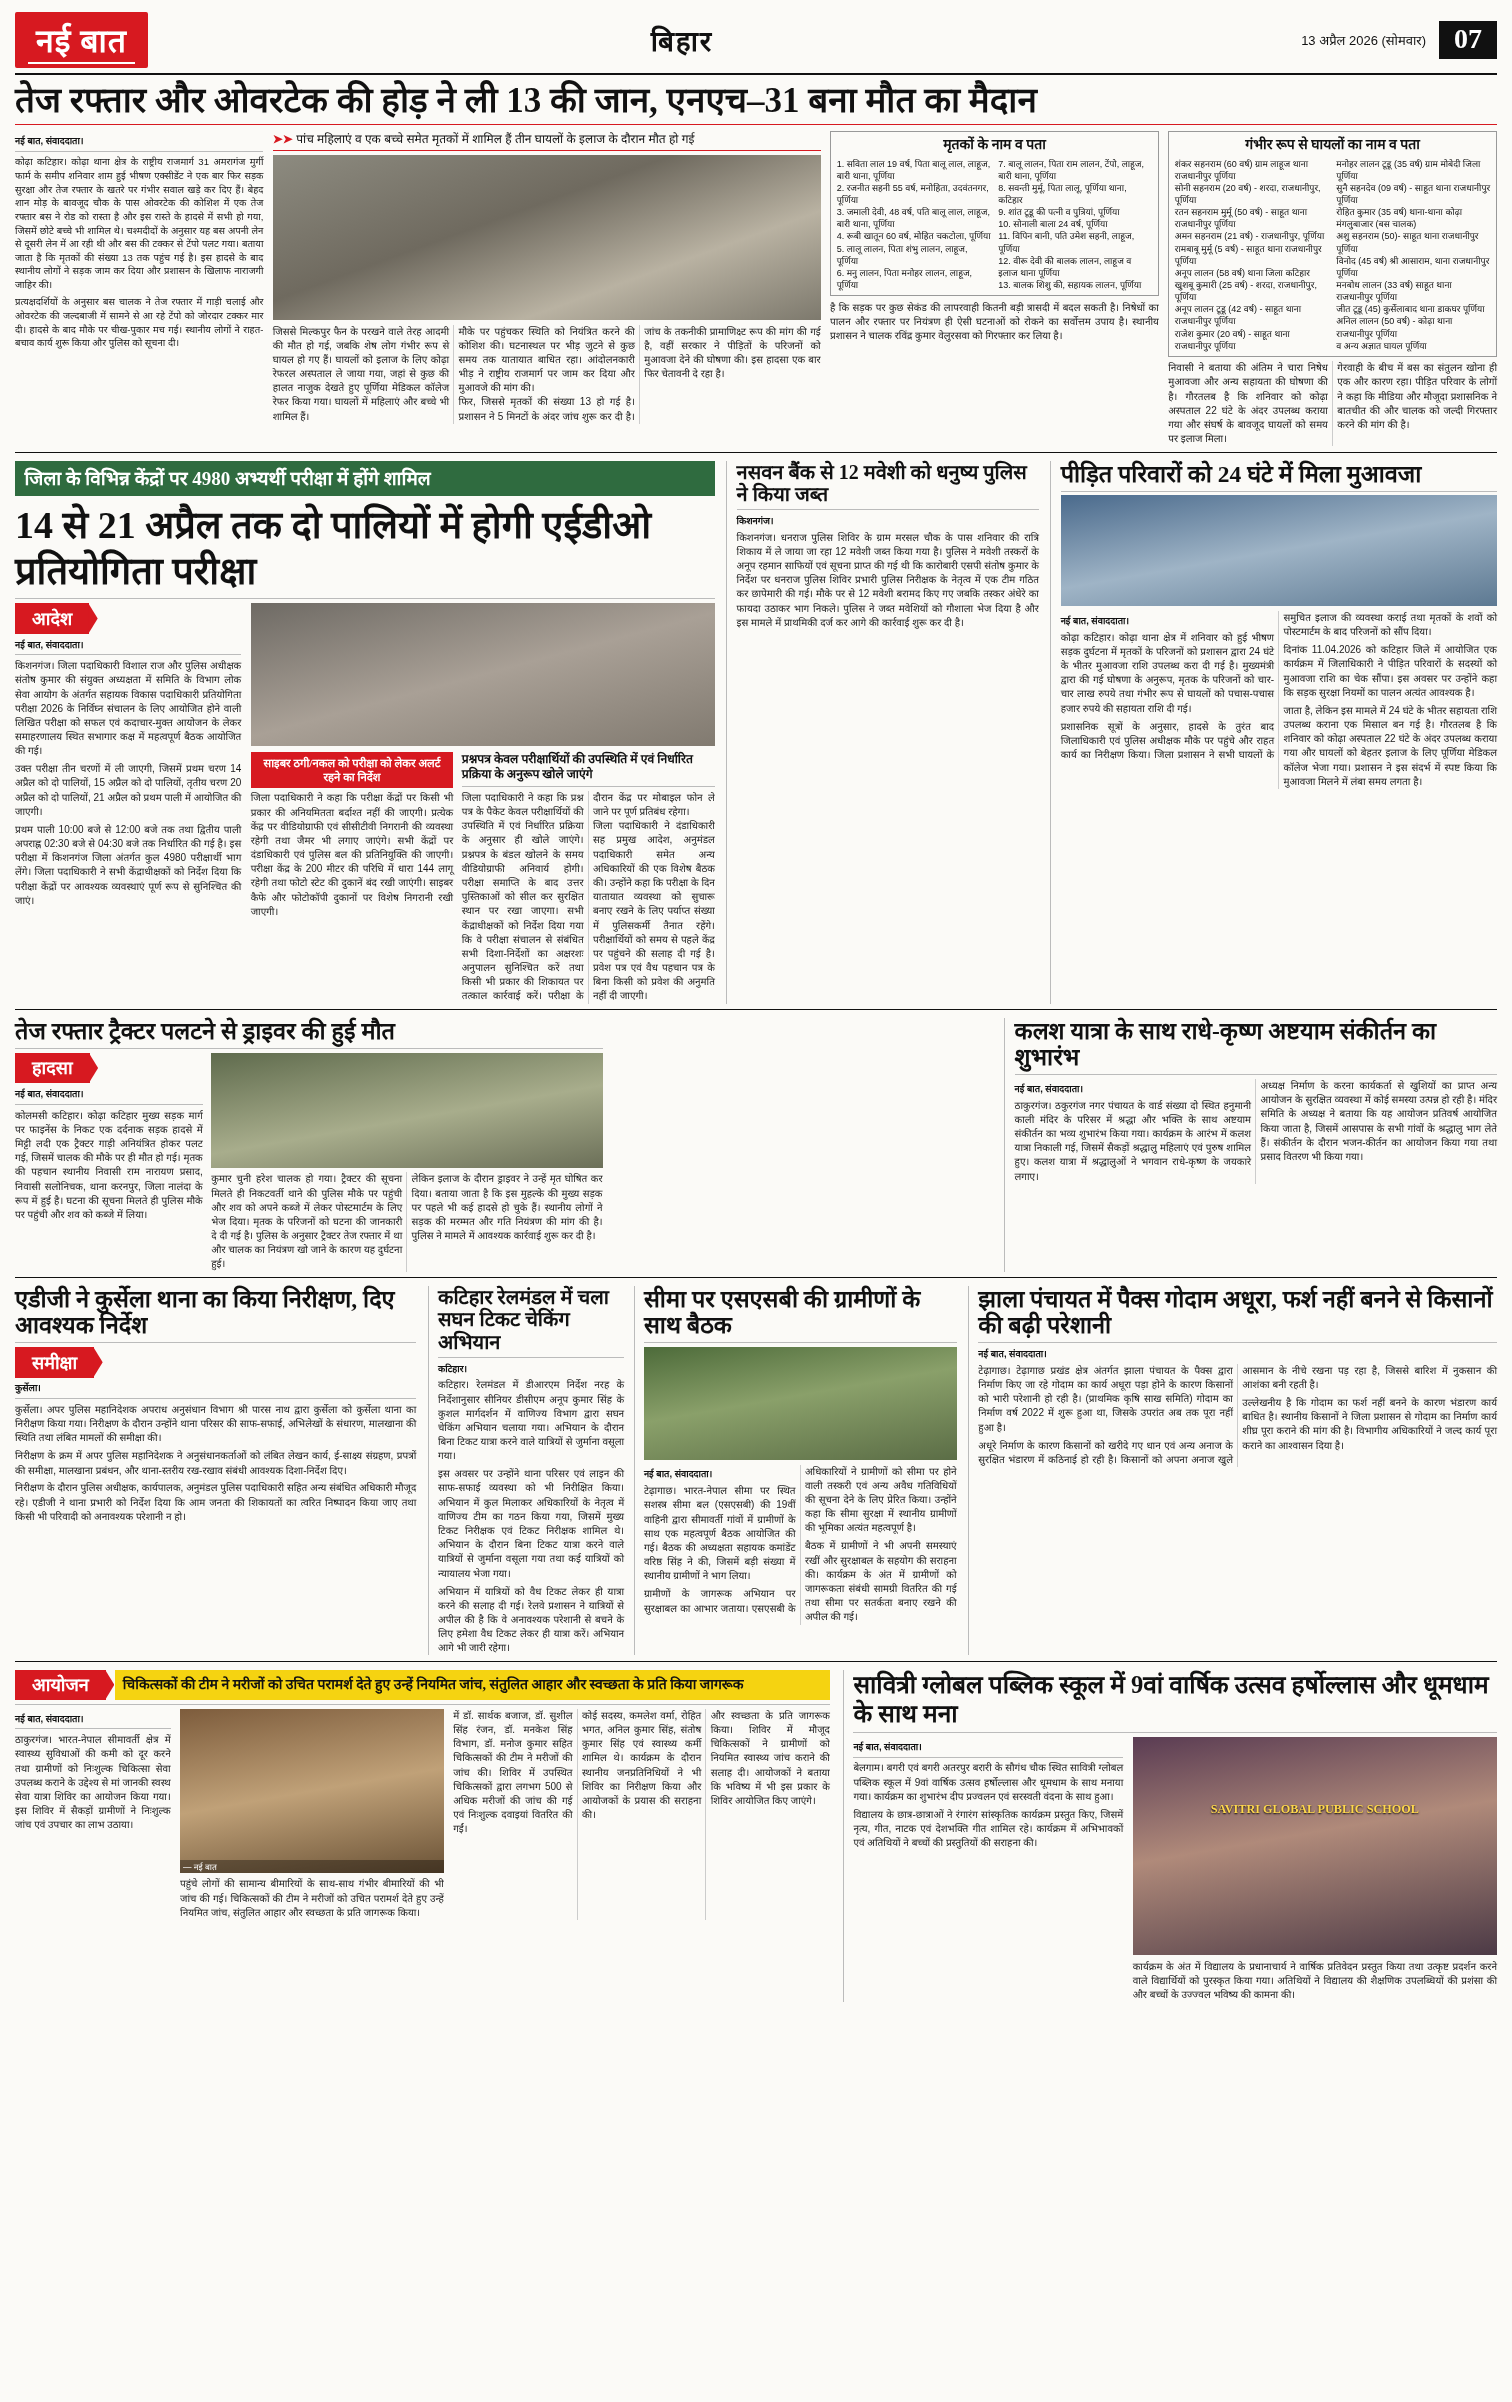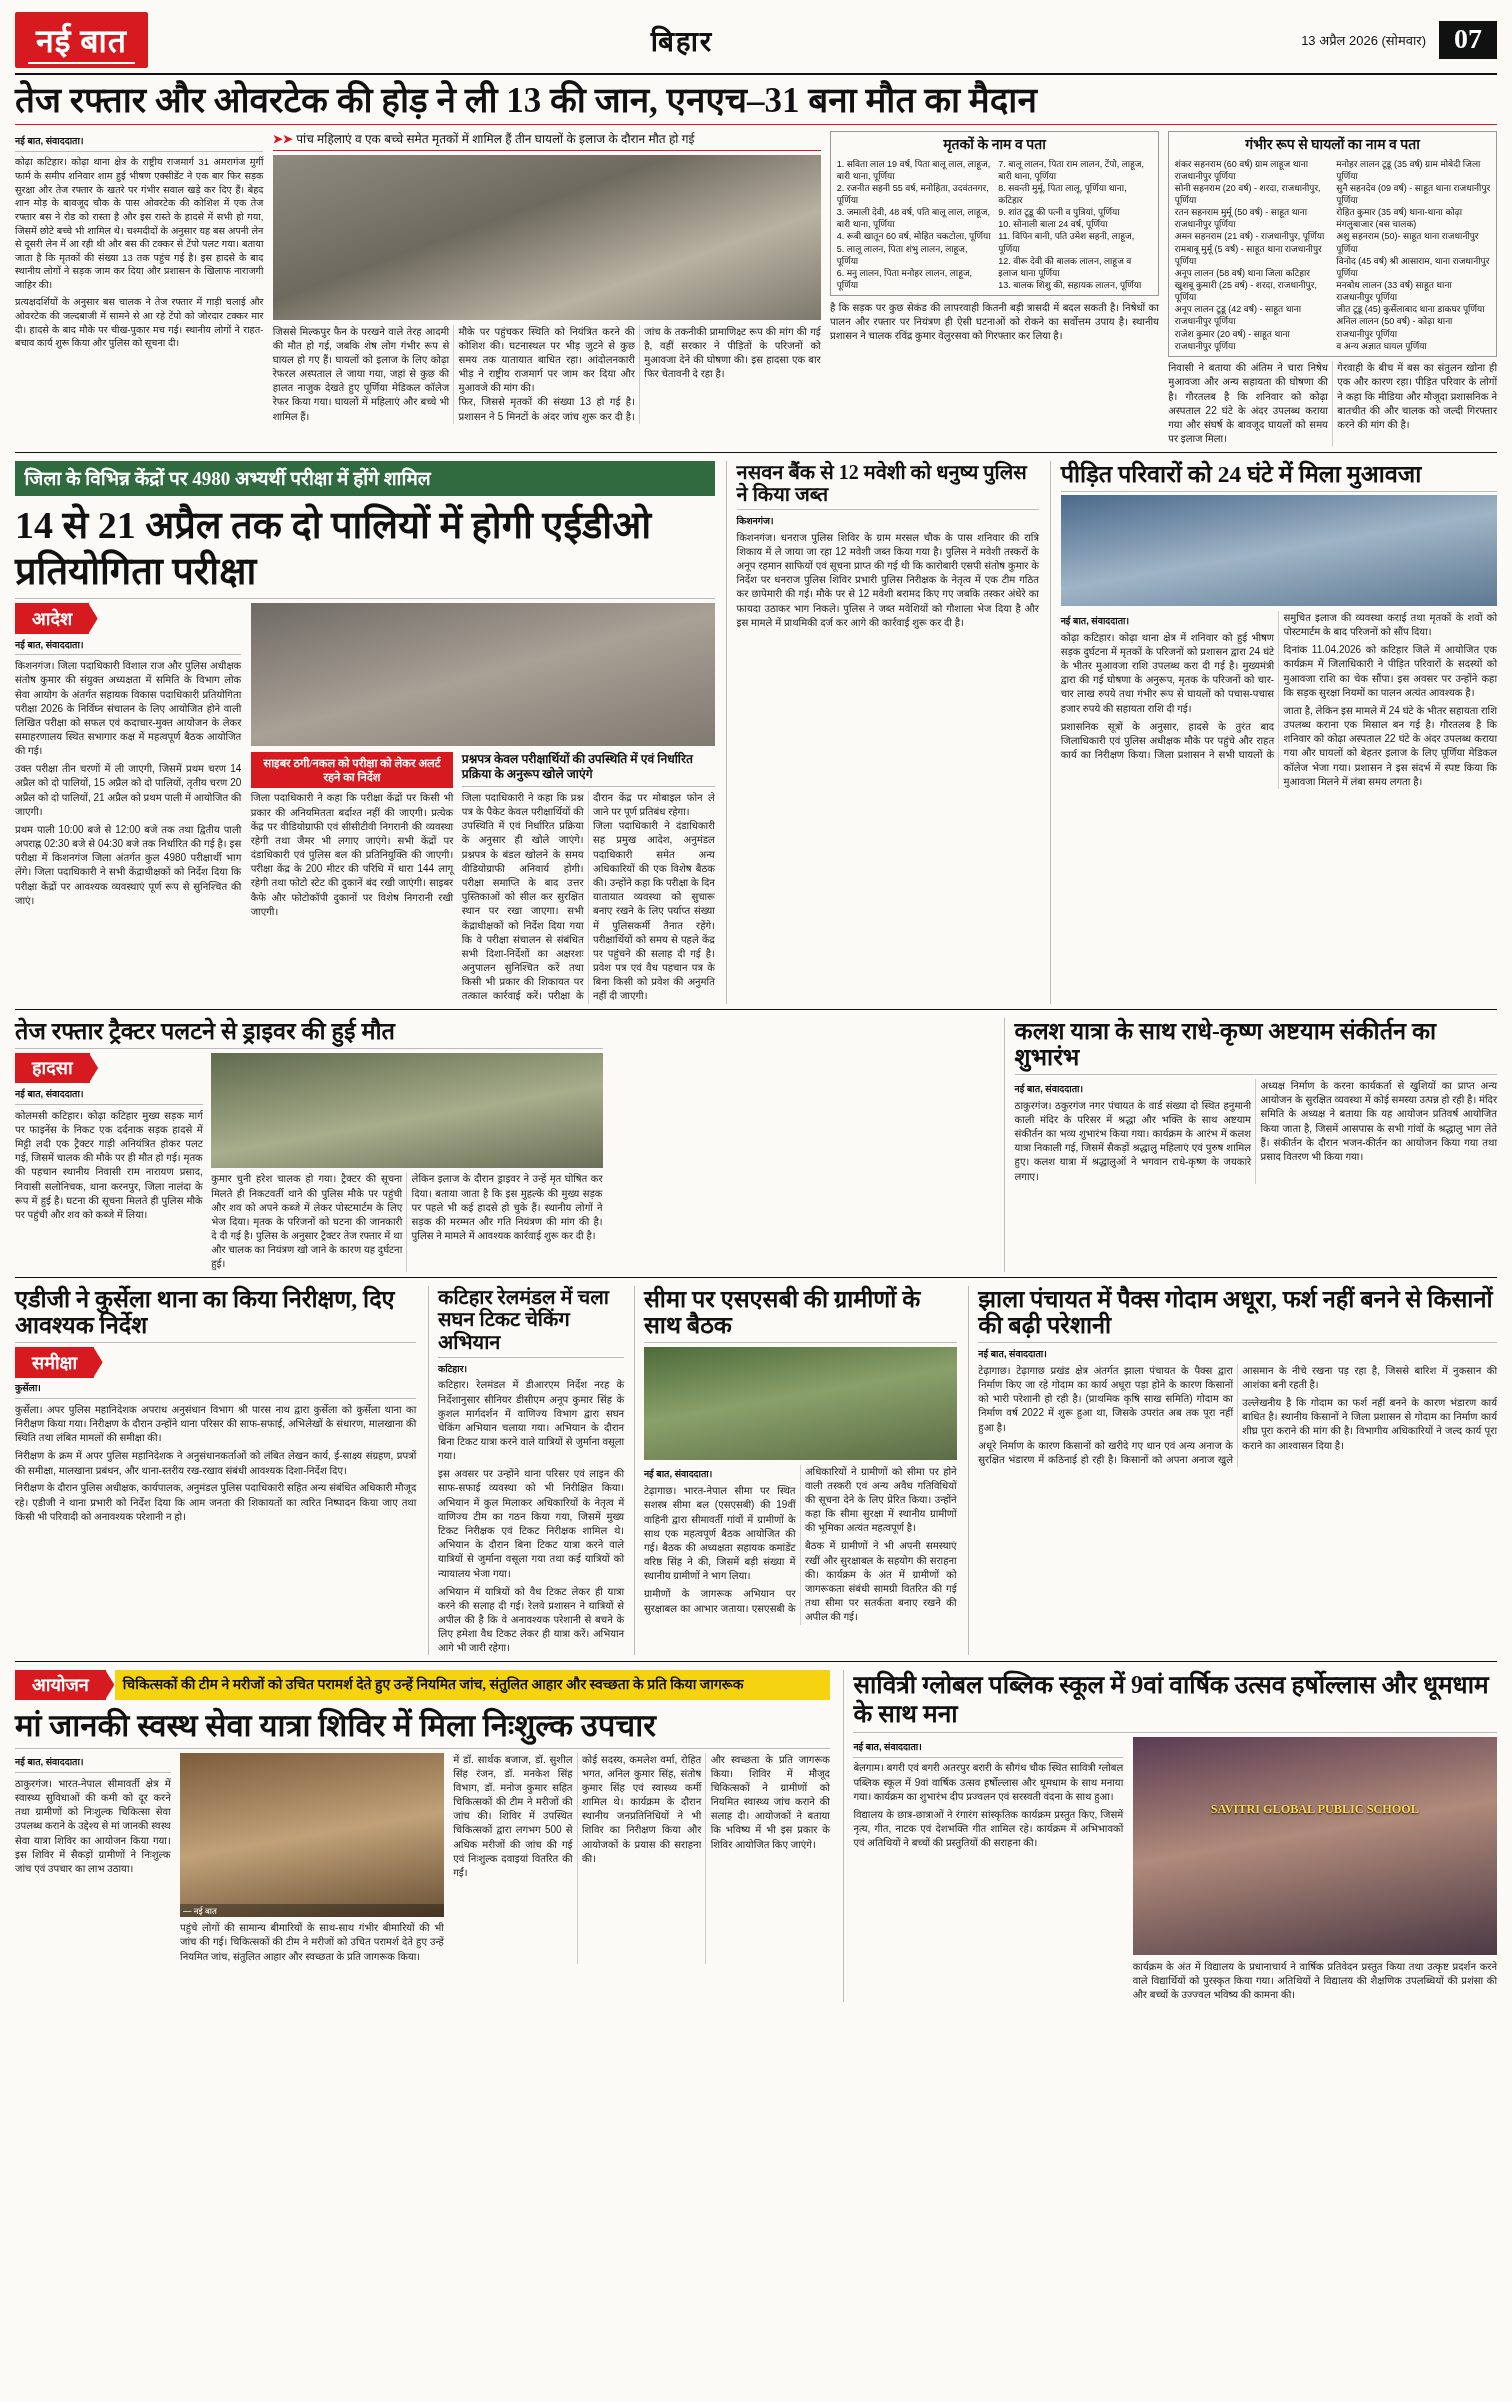--- a/index.html
+++ b/index.html
@@ -404,21 +404,20 @@
 
   <div class="rule"></div>
 
   <div class="sec5">
 
     <div>
       <div style="display:flex;align-items:stretch;gap:0">
         <div class="tag sq" style="display:flex;align-items:center">आयोजन</div>
         <div class="yellow-band" style="flex:1;margin-left:9.4px">चिकित्सकों की टीम ने मरीजों को उचित परामर्श देते हुए उन्हें नियमित जांच, संतुलित आहार और स्वच्छता के प्रति किया जागरूक</div>
       </div>
-      <div class="headline h-big" style="margin-top:6.6px;font-size:31px">मां जानकी स्वस्थ सेवा यात्रा शिविर में मिला निःशुल्क उपचार</div>
       <div class="thin-rule"></div>
       <div style="display:grid;grid-template-columns:0.62fr 1.05fr 1.5fr;gap:9.4px;margin-top:2.8px">
         <div>
           <div class="byline">नई बात, संवाददाता।</div>
           <div class="thin-rule"></div>
           <div class="body-text">ठाकुरगंज। भारत-नेपाल सीमावर्ती क्षेत्र में स्वास्थ्य सुविधाओं की कमी को दूर करने तथा ग्रामीणों को निःशुल्क चिकित्सा सेवा उपलब्ध कराने के उद्देश्य से मां जानकी स्वस्थ सेवा यात्रा शिविर का आयोजन किया गया। इस शिविर में सैकड़ों ग्रामीणों ने निःशुल्क जांच एवं उपचार का लाभ उठाया।</div>
         </div>
         <div>
           <div class="photo ph-warm" style="height:164px">
             <div class="cap">— नई बात</div>

